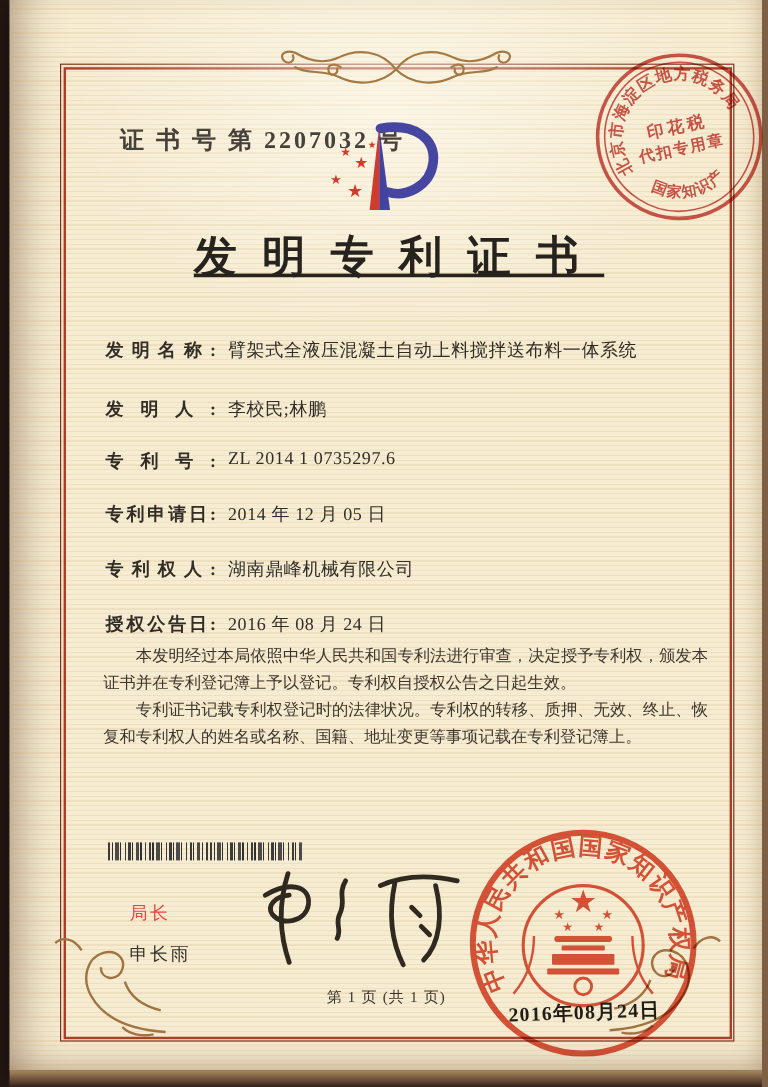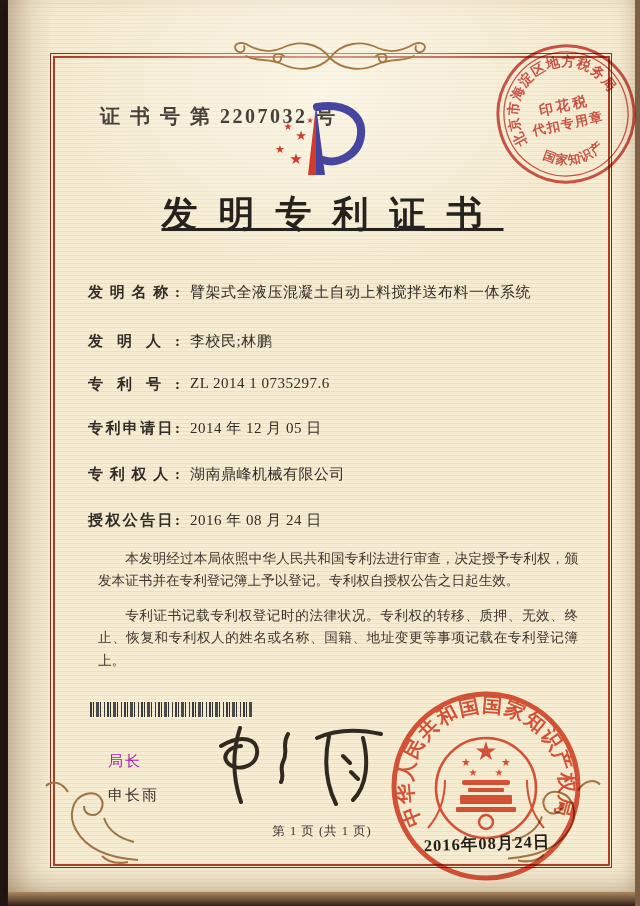--- a/index.html
+++ b/index.html
@@ -33,29 +33,29 @@
   .cert-no{left:100px;top:103px;font-size:20px;letter-spacing:2.5px;color:#46413a;font-weight:600;}
   .title{left:42px;top:190px;width:560px;text-align:center;font-size:36px;font-weight:700;
     letter-spacing:21px;padding-left:21px;box-sizing:border-box;color:#26231f;text-decoration:underline;}
 
   .field-row{left:88px;width:500px;font-size:15px;color:#312d26;white-space:nowrap;}
   .field-label{display:inline-block;width:92px;text-align:justify;text-align-last:justify;
     font-weight:600;vertical-align:top;}
   .field-value{font-weight:400;margin-left:10px;letter-spacing:.5px;}
 
   .paras{left:86px;top:536px;width:504px;color:#3d362d;}
-  .paras p{margin:12px;font-size:13.6px;line-height:22.4px;text-align:justify;text-indent:2em;}
+  .paras p{margin:0;font-size:13.6px;line-height:22.4px;text-align:justify;text-indent:2em;}
 
   .barcode{left:90px;top:702px;width:163px;height:15px;
     background:repeating-linear-gradient(90deg,
       #3b3b3b 0 2px,transparent 2px 3px,#2f2f2f 3px 4px,transparent 4px 6px,
       #4a4a4a 6px 9px,transparent 9px 10px,#303030 10px 11px,transparent 11px 14px,
       #3b3b3b 14px 15px,transparent 15px 17px);}
 
-  .director-title{left:108px;top:752px;font-size:15px;color:#a21caf;letter-spacing:2px;text-align:right;}
+  .director-title{left:108px;top:752px;font-size:15px;color:#ef4444;letter-spacing:2px;text-align:right;}
   .director-name{left:108px;top:786px;font-size:15px;color:#36312a;letter-spacing:2px;}
 
   .seal-date{left:392px;top:833px;width:190px;text-align:center;font-size:16.5px;font-weight:700;
     color:#211d18;letter-spacing:1px;transform:rotate(-2deg);}
   .footer{left:42px;top:823px;width:560px;text-align:center;font-size:12.5px;color:#3a352e;letter-spacing:1px;}
 
   .stamp{mix-blend-mode:multiply;}
   svg text{font-family:"Liberation Serif","DejaVu Serif",serif;}
 </style>
 </head>

